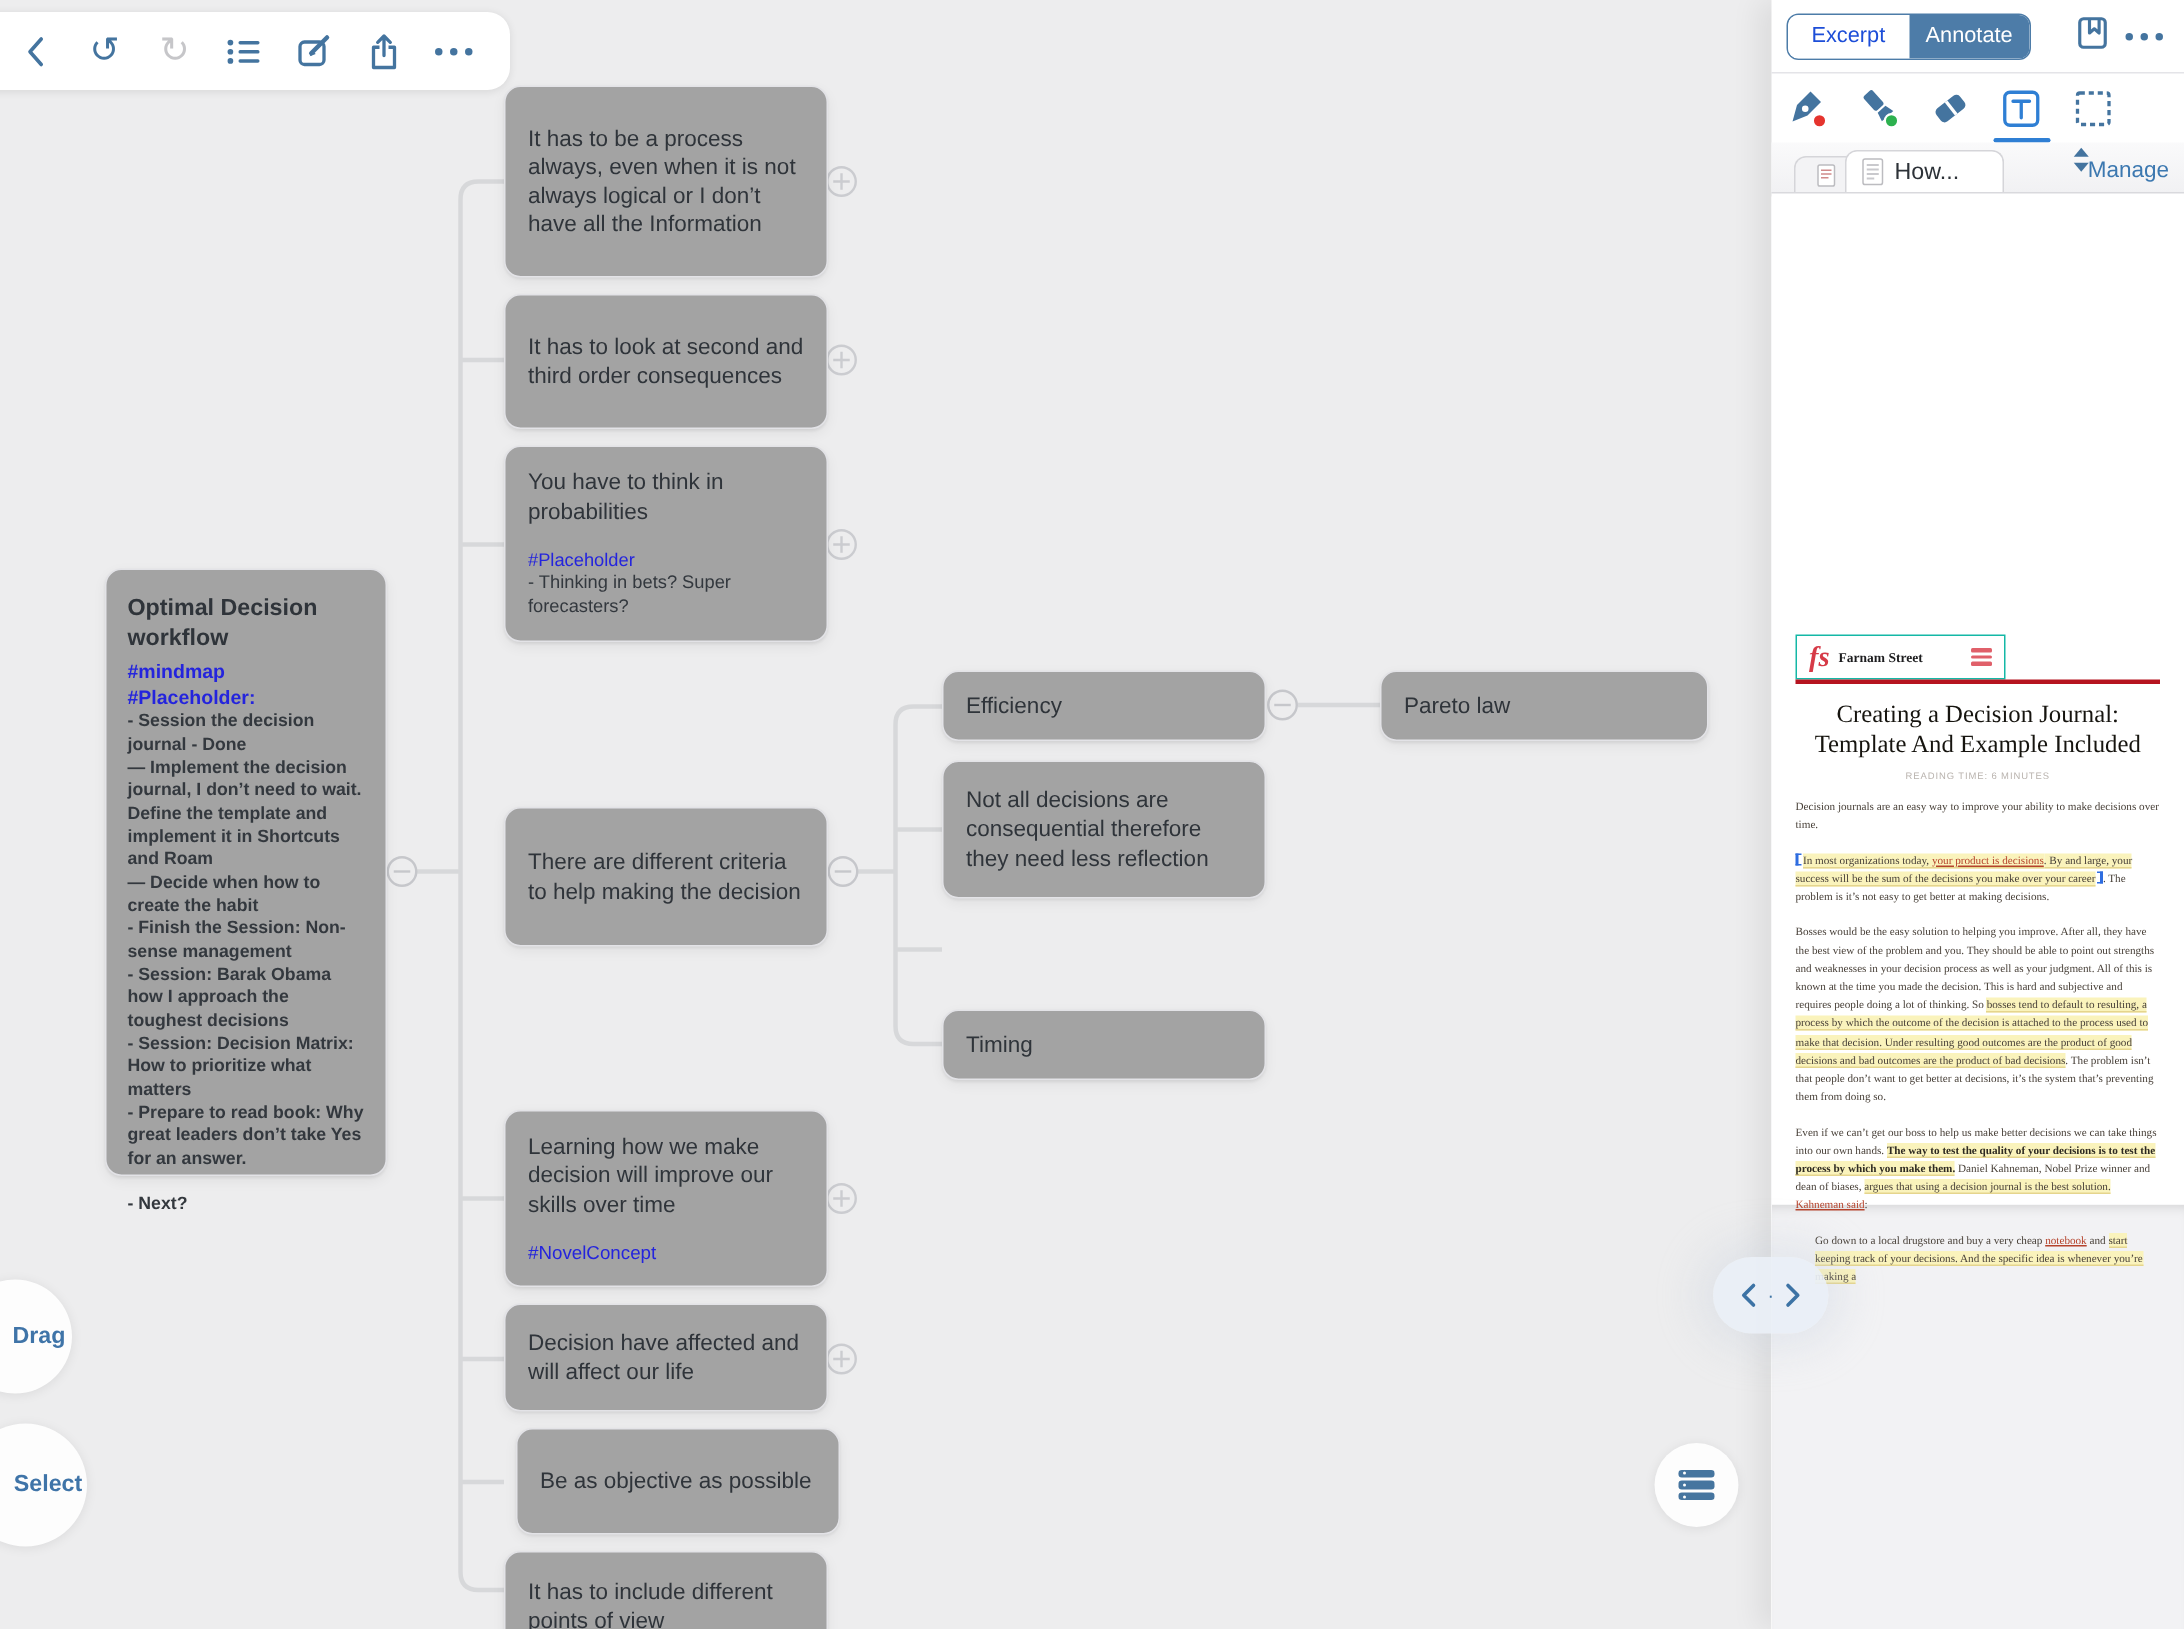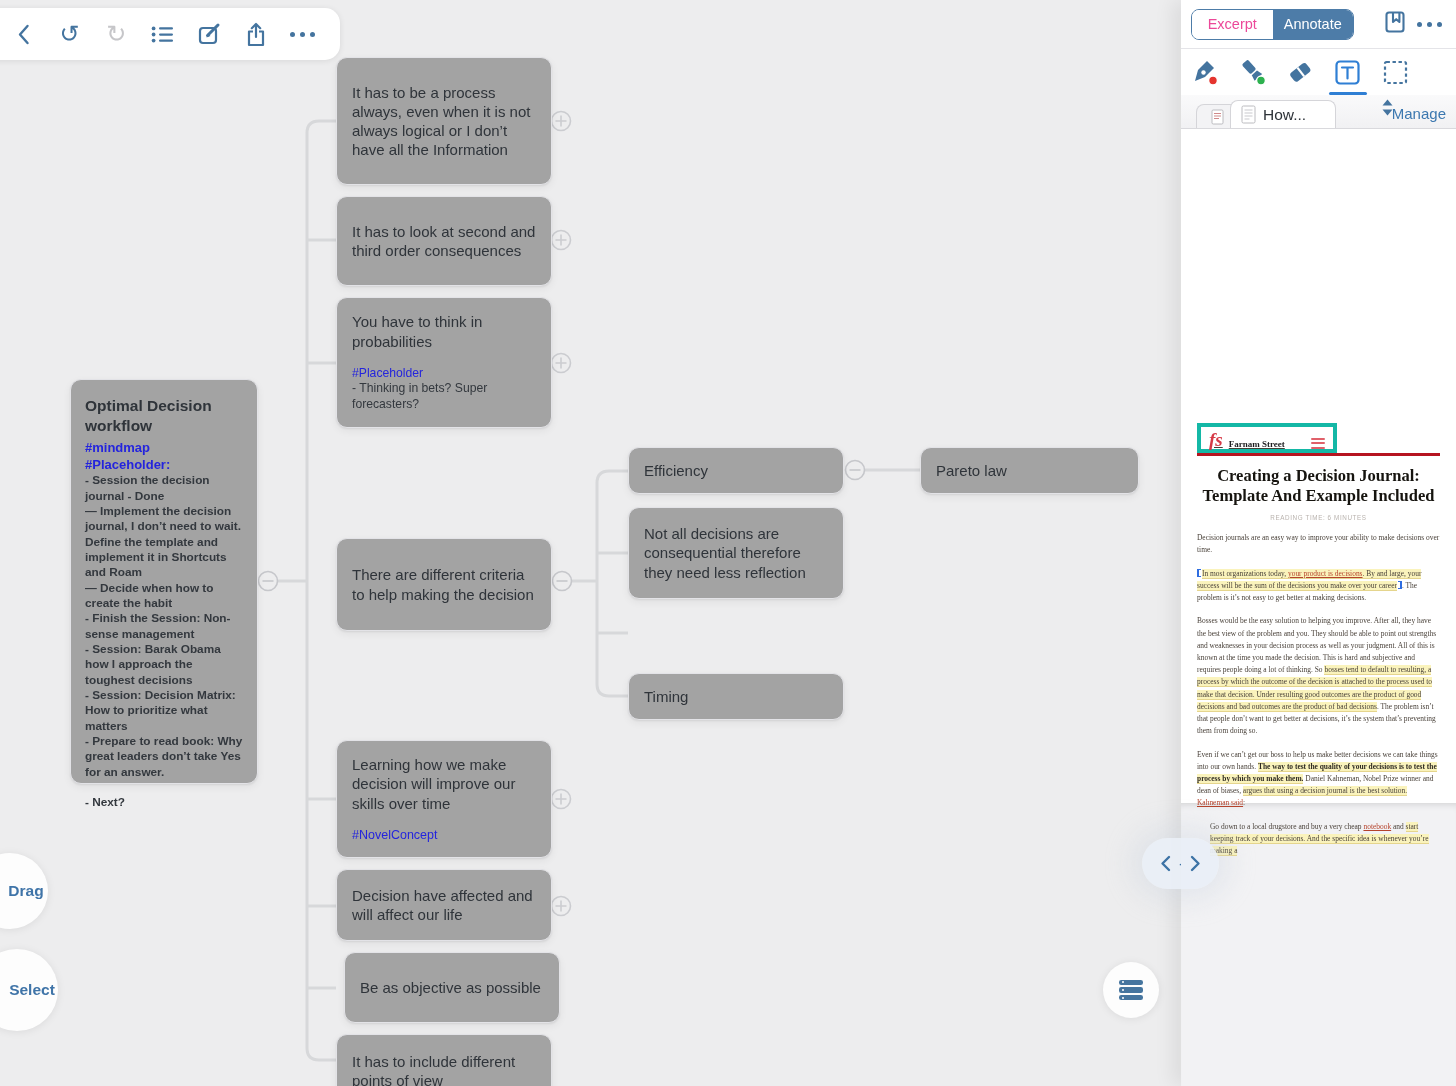--- a/index.html
+++ b/index.html
@@ -50,48 +50,48 @@
   .redo-glyph { font-size:24px; color:#c6c6c9; line-height:1; }
   .dots { display:flex; gap:5px; }
   .dots i { width:5px; height:5px; border-radius:50%; background:#44749f; display:block; }
 
   
   #panel { position:absolute; left:1181px; top:0; width:275px; height:1086px; background:#fff;
            box-shadow:-9px 0 18px rgba(0,0,0,.07); z-index:10; }
   #panel-header { height:49px; border-bottom:1px solid #e4e4e8; display:flex; align-items:center; padding:0 10px; }
   #seg { display:flex; width:163px; height:31px; border:1.5px solid #4d7ca8; border-radius:8px; overflow:hidden; font-size:14.5px; }
   #seg .seg-item { flex:1; display:flex; align-items:center; justify-content:center; }
-  #seg .excerpt { background:#fff; color:#ec4899; }
+  #seg .excerpt { background:#fff; color:#1d4ed8; }
   #seg .annotate { background:#4d7ca8; color:#fff; }
   #bookmark-btn { margin-left:29px; }
   #panel-more { margin-left:auto; margin-right:4px; }
 
   #tools-row { position:relative; height:46px; }
   .tool { position:absolute; top:9px; width:28px; height:28px; display:flex; align-items:center; justify-content:center; }
   #tool-underline { position:absolute; left:148px; top:43px; width:38px; height:2.6px; background:#2f7fd4; border-radius:2px; }
 
   #tab-bar { position:relative; height:34px; background:linear-gradient(#fafafb,#f1f1f3); border-bottom:1px solid #d9d9dd; }
   .tab { position:absolute; bottom:0; border:1px solid #d5d5d9; border-bottom:none; border-radius:8px 8px 0 0; }
   #tab-inactive { left:15px; width:42px; height:24px; background:#f3f3f5; display:flex; align-items:center; justify-content:center; }
   #tab-active { left:49px; width:106px; height:28px; background:#fff; display:flex; align-items:center; gap:7px; padding:0 10px; font-size:15.5px; color:#2d3238; }
   #sort-ctl { position:absolute; right:62px; bottom:7px; }
   #manage-btn { position:absolute; right:10px; bottom:6px; color:#3c78b0; font-size:15px; }
 
   
   #doc-view { position:absolute; top:131px; left:0; right:0; bottom:0; background:#fff; overflow:hidden; }
   #doc-below { position:absolute; top:672px; left:0; right:0; bottom:0; background:#f2f2f4;
                box-shadow:inset 0 7px 9px -7px rgba(0,0,0,.18); }
   #doc-content { position:absolute; top:292px; left:16px; width:243px; font-family:"Liberation Serif", serif; color:#473f37; }
-  #fs-header { width:140px; height:30px; border:4px solid #14b8a6; background:#fff; display:flex; align-items:flex-end; padding:0 8px;text-decoration:underline; }
+  #fs-header { width:140px; height:30px; border:1px solid #14b8a6; background:#fff; display:flex; align-items:center; padding:0 8px; }
   #fs-logo { font-style:italic; font-weight:bold; font-size:19px; color:#d63a47; font-family:"Liberation Serif", serif; line-height:1;}
   #fs-name { font-size:9px; font-weight:bold; color:#1d1d1f; margin-left:6px; }
   #fs-burger { margin-left:auto; display:flex; flex-direction:column; gap:2.4px; }
   #fs-burger i { display:block; width:14px; height:2.2px; background:#e0606a; border-radius:1px; }
   #fs-rule { height:3px; background:#b61420; margin-top:0; }
-  #doc-title { margin-top:10px; text-align:center; font-weight:bold; font-size:16.5px; line-height:1.22; color:#16140f; }
+  #doc-title { margin-top:10px; text-align:center; font-weight:normal; font-size:16.5px; line-height:1.22; color:#16140f; }
   #doc-reading { margin-top:8px; text-align:center; font-family:"Liberation Sans",sans-serif; font-size:6.3px; letter-spacing:.6px; color:#b9b3ae; }
   .docp { margin-top:11px; font-size:7.45px; line-height:1.64; }
   .docp.quote { margin-left:13px; margin-right:6px; }
   .seg-hl, .seg-hl-link, .seg-hl-bold { background:#faf3bc; border-bottom:1px solid #e5d58d; }
   .seg-hl-bold { font-weight:bold; color:#2e2a22; }
   .seg-link, .seg-hl-link { color:#b5432c; text-decoration:underline; }
   .seg-cursor-start, .seg-cursor-end { display:inline-block; width:4px; height:8px; vertical-align:-1px; }
   .seg-cursor-start { border-left:2px solid #2e6de0; border-top:1.5px solid #2e6de0; border-bottom:1.5px solid #2e6de0; margin-right:1px; }
   .seg-cursor-end   { border-right:2px solid #2e6de0; border-top:1.5px solid #2e6de0; border-bottom:1.5px solid #2e6de0; margin-left:1px; }
 </style>

